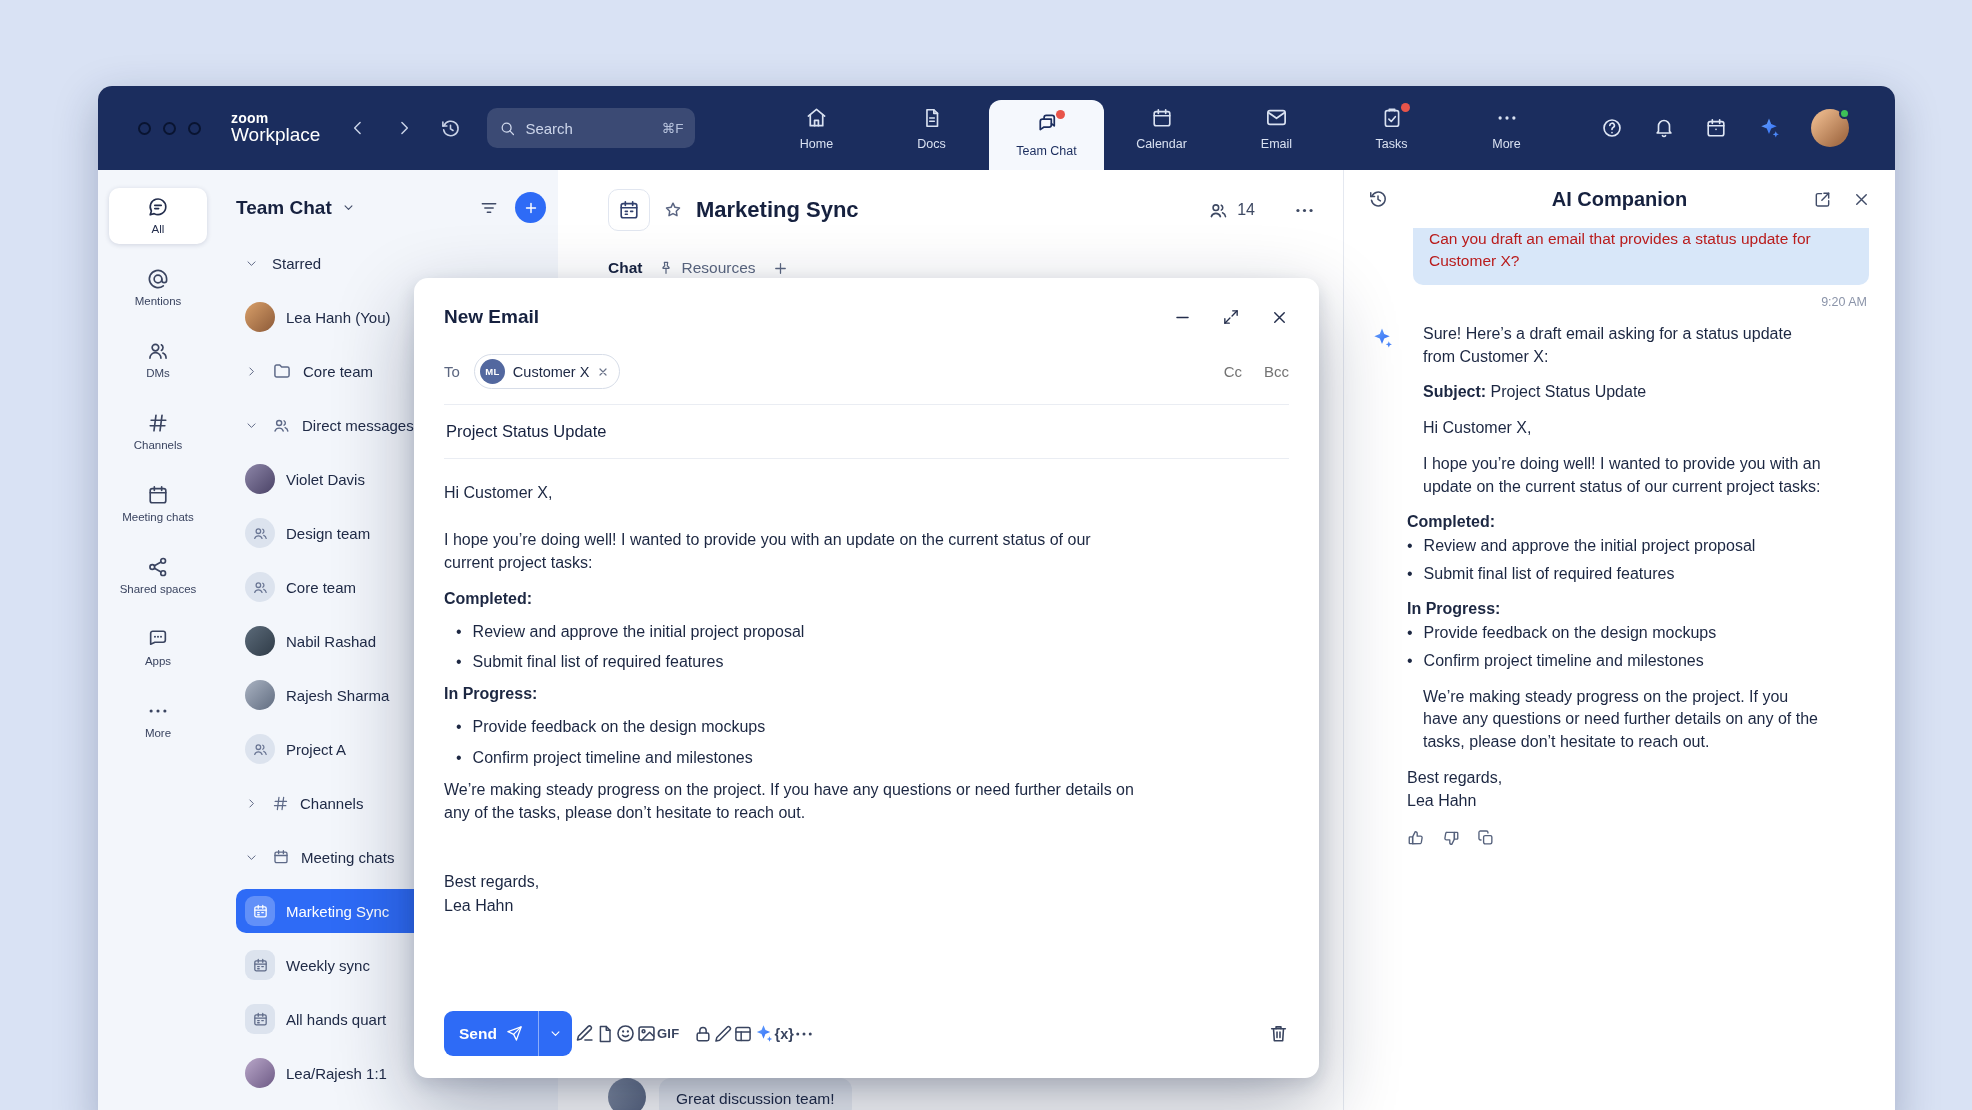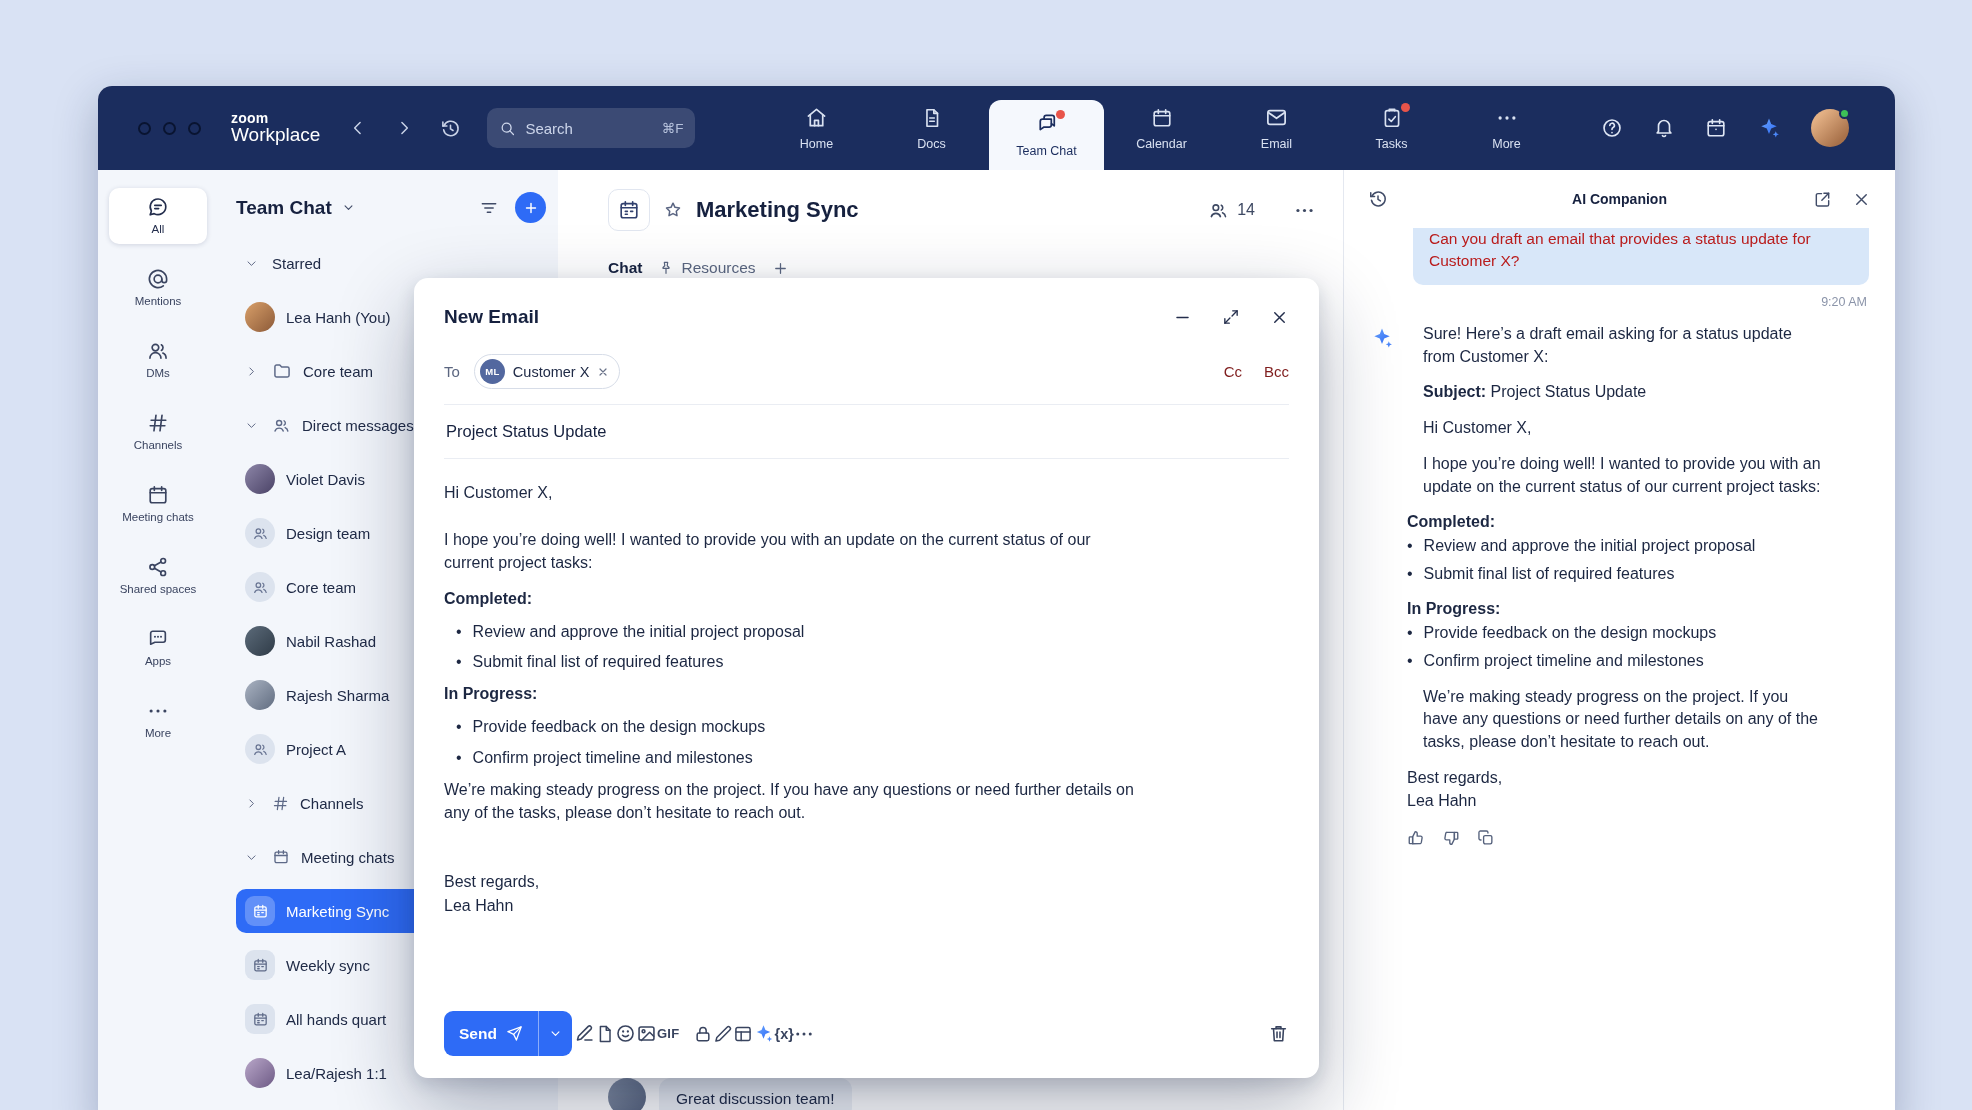--- a/index.html
+++ b/index.html
@@ -67,21 +67,21 @@
   .main-tabs{display:flex;align-items:center;gap:16px;padding:0 28px 0 50px;height:36px;font-size:15.5px;color:#5b6680;flex:0 0 auto;}
   .tab-active{color:#16213f;font-weight:600;}
   .tab-res{display:flex;align-items:center;gap:7px;}
   .main-msg{position:absolute;left:50px;top:908px;display:flex;align-items:flex-start;gap:13px;}
   .msg-avatar{width:38px;height:38px;border-radius:50%;flex:0 0 auto;}
   .msg-bubble{background:#eef1f6;border-radius:12px;padding:12px 17px;font-size:15.5px;color:#202b47;white-space:nowrap;}
 
   
   .ai-panel{width:552px;flex:0 0 auto;border-left:1px solid #e4e8f0;background:#fff;display:flex;flex-direction:column;box-sizing:border-box;}
   .ai-header{height:58px;flex:0 0 auto;display:flex;align-items:center;padding:0 24px;position:relative;background:#fff;z-index:2;color:#414c68;}
-  .ai-title{position:absolute;left:0;right:0;text-align:center;font-size:14px;font-weight:700;color:#16213f;pointer-events:none;}
+  .ai-title{position:absolute;left:0;right:0;text-align:center;font-size:20px;font-weight:700;color:#16213f;pointer-events:none;}
   .ai-hright{margin-left:auto;display:flex;align-items:center;gap:20px;position:relative;z-index:1;}
   .ai-body{flex:1;padding:0 26px;overflow:hidden;}
   .user-bubble{margin:-12px 0 0 auto;max-width:424px;background:#d8e7f9;border-radius:10px;padding:12px 16px;font-size:15.5px;line-height:1.45;color:#b91c1c;}
   .ai-time{text-align:right;font-size:12.5px;color:#8b94a9;margin:10px 2px 4px;}
   .ai-resp{display:flex;gap:13px;margin-top:14px;}
   .ai-spark{flex:0 0 auto;margin-top:3px;}
   .ai-text{font-size:16px;line-height:1.42;color:#1c2742;max-width:432px;}
   .ai-text p{margin:0 16px 13px;}
   .nl{margin:0 0 1px !important;}
   .hd{font-weight:700;}
@@ -93,21 +93,21 @@
   
   .modal{position:absolute;left:316px;top:192px;width:905px;height:800px;background:#fff;border-radius:14px;box-shadow:0 30px 80px rgba(12,25,60,.32),0 6px 18px rgba(12,25,60,.14);z-index:30;display:flex;flex-direction:column;padding:28px 30px 22px;box-sizing:border-box;}
   .m-titlebar{display:flex;align-items:center;color:#242e4c;}
   .m-title{font-size:19px;font-weight:700;color:#16213f;}
   .m-winbtns{margin-left:auto;display:flex;align-items:center;gap:30px;}
   .m-to{display:flex;align-items:center;gap:14px;margin-top:26px;padding-bottom:15px;border-bottom:1px solid #eaedf3;}
   .m-to-label{font-size:15px;color:#5b6680;}
   .chip{display:flex;align-items:center;gap:8px;border:1px solid #d7dde8;border-radius:18px;padding:4px 10px 4px 5px;font-size:14.5px;color:#202b47;background:#fff;}
   .chip-av{width:25px;height:25px;border-radius:50%;background:#53689f;color:#fff;font-size:9.5px;font-weight:700;display:flex;align-items:center;justify-content:center;letter-spacing:.3px;}
   .chip-x{color:#6a7389;display:flex;}
-  .m-ccbcc{margin-left:auto;display:flex;gap:22px;font-size:15px;color:#7f1d1d;}
+  .m-ccbcc{margin-left:auto;display:flex;gap:22px;font-size:15px;color:#737373;}
   .m-subject{padding:17px 2px;border-bottom:1px solid #eaedf3;font-size:16.5px;color:#16213f;}
   .m-body{margin-top:22px;font-size:16px;line-height:1.45;color:#1c2742;max-width:690px;flex:1;overflow:hidden;}
   .m-body p{margin:0 0 12px;}
   .m-body .sp{margin-bottom:24px;}
   .m-body .blist{padding-left:12px;margin-bottom:9px;}
   .m-body .blist li{margin-bottom:7px;}
   .m-body .hd-line{margin:4px 0 10px;}
   .m-gr{margin-top:46px !important;margin-bottom:1px !important;}
   .m-toolbar{display:flex;margin-top:12px;color:#39445f;flex:0 0 auto;}
   .send{display:flex;flex:0 0 auto;margin-right:2px;}

